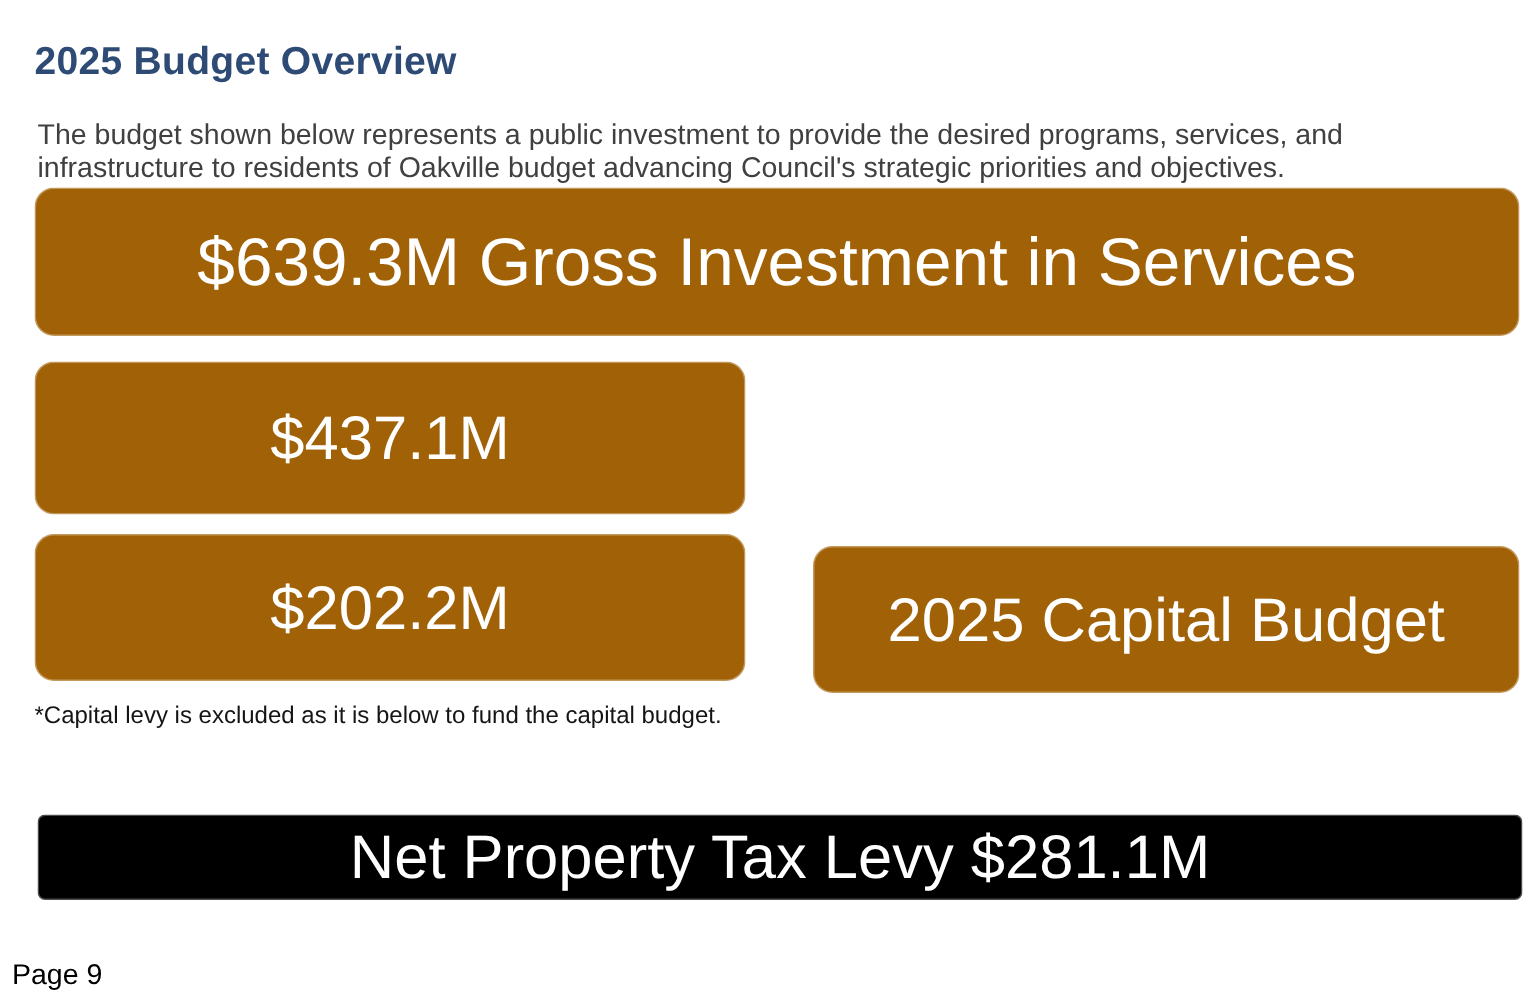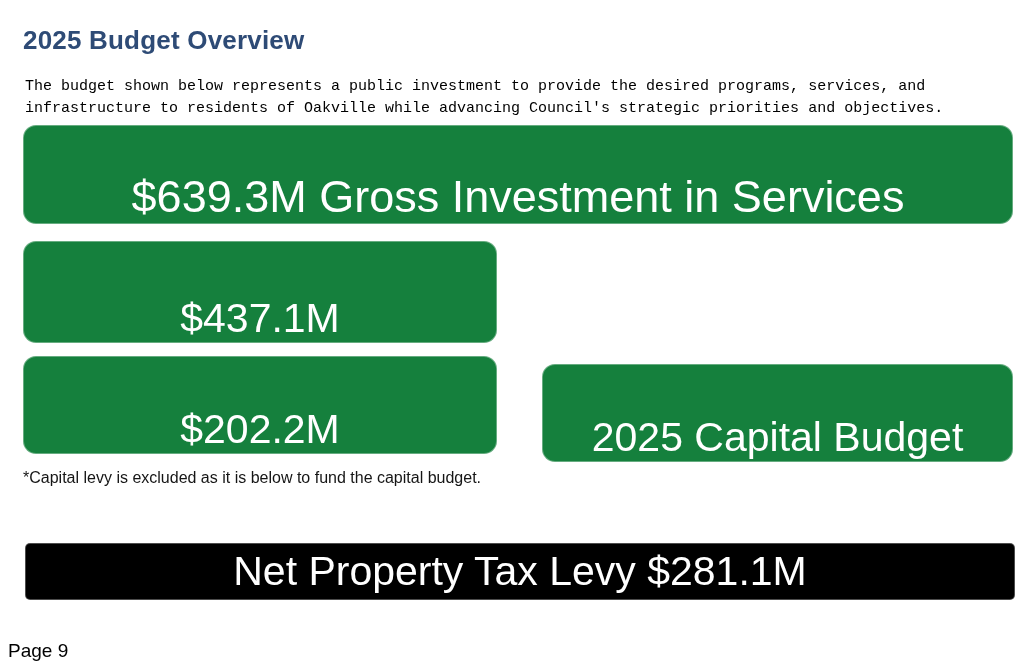--- a/index.html
+++ b/index.html
@@ -21,40 +21,38 @@
     top: 8px;
     font-size: 26px;
     font-weight: bold;
     color: #2E4B76;
     letter-spacing: 0.2px;
   }
   .intro {
     position: absolute;
     left: 25px;
     top: 61px;
-    font-size: 15px;
+    font-size: 19px;
     line-height: 21.5px;
-    color: #000000;
-    font-family: Liberation Mono, monospace;
+    color: #404040;
   }
   .intro .line { display: block; }
   .box {
     position: absolute;
     display: flex;
     align-items: center;
     justify-content: center;
     color: #ffffff;
     text-align: center;
     box-sizing: border-box;
   }
   .box-blue {
-    background: #15803d;
+    background: #a16207;
     border: 1px solid rgba(255, 255, 255, 0.35);
     border-radius: 13px;
-    align-items: flex-end;
   }
   .box-gross    { left: 23px;  top: 125px; width: 990px; height: 99px;  font-size: 45px; }
   .box-op-amt   { left: 23px;  top: 241px; width: 474px; height: 102px; font-size: 41px; }
   .box-op-lbl   { left: 542px; top: 241px; width: 471px; height: 102px; font-size: 41px; }
   .box-cap-amt  { left: 23px;  top: 356px; width: 474px; height: 98px;  font-size: 41px; }
   .box-cap-lbl  { left: 542px; top: 364px; width: 471px; height: 98px;  font-size: 41px; }
   .footnote {
     position: absolute;
     left: 23px;
     top: 469px;
@@ -81,21 +79,21 @@
 </style>
 </head>
 <body>
 
 <div class="page">
 
   <h1 class="doc-title">2025 Budget Overview</h1>
 
   <p class="intro">
     <span class="line">The budget shown below represents a public investment to provide the desired programs, services, and</span>
-    <span class="line">infrastructure to residents of Oakville while advancing Council's strategic priorities and objectives.</span>
+    <span class="line">infrastructure to residents of Oakville budget advancing Council's strategic priorities and objectives.</span>
   </p>
 
   <div class="box box-blue box-gross">
     <span>$639.3M Gross Investment in Services</span>
   </div>
 
   <div class="box box-blue box-op-amt">
     <span>$437.1M</span>
   </div>
 

